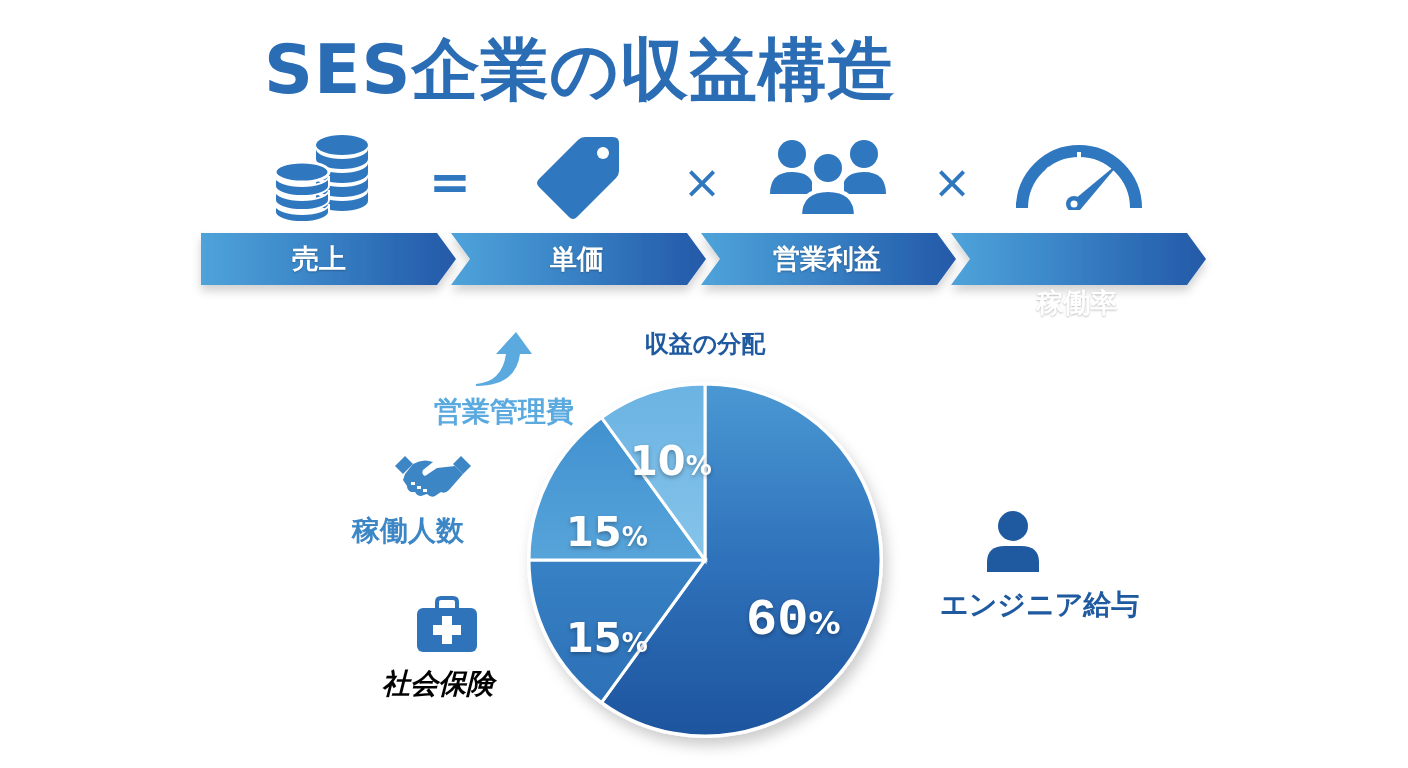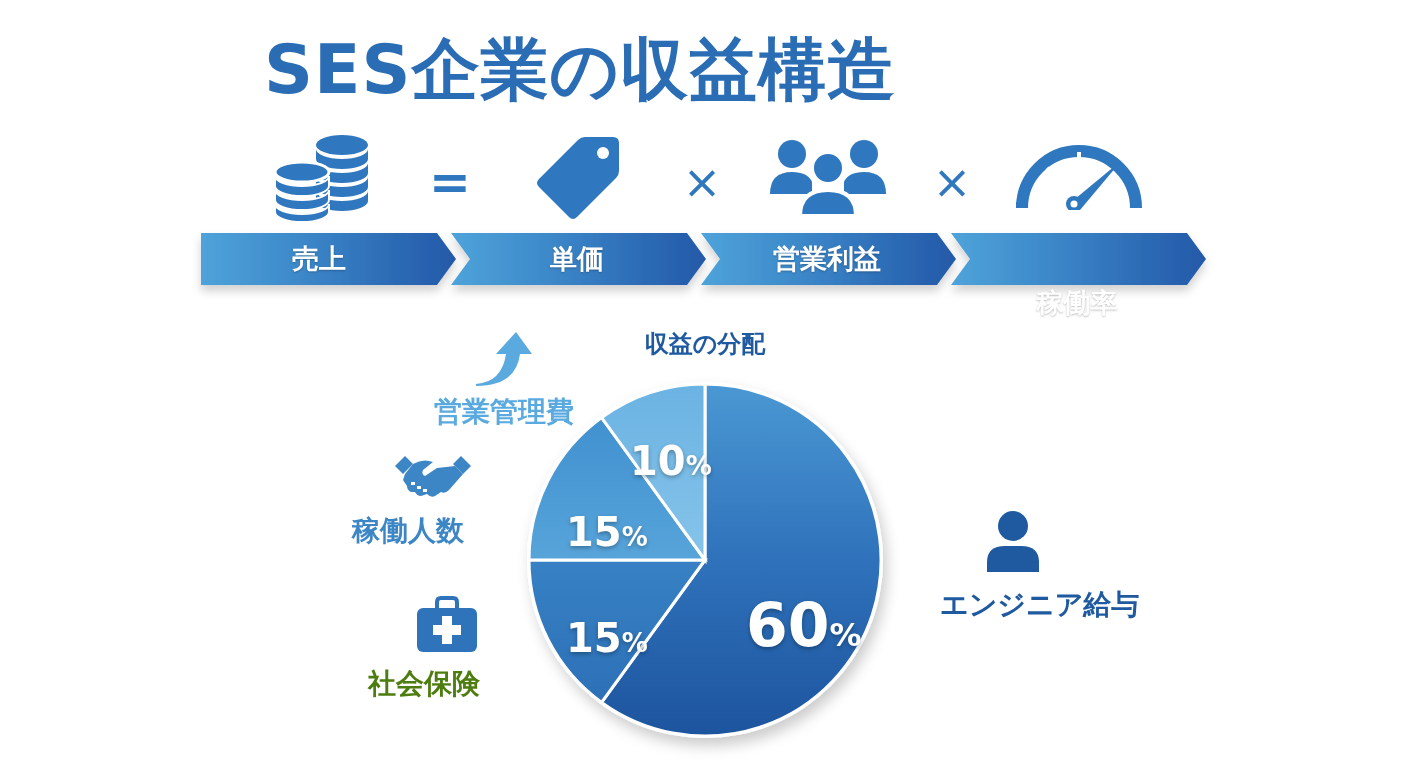--- a/index.html
+++ b/index.html
@@ -61,21 +61,21 @@
     .pct {
       color: #ffffff;
       font-weight: bold;
       text-shadow: 0 2px 4px rgba(0,0,0,0.3);
       white-space: nowrap;
       line-height: 1;
       margin-top: 21px;
     }
     .pct .num { font-size: 40px; }
     .pct .sign { font-size: 26px; }
-    .pct.big .num { font-size: 60px; }
+    .pct.big .num { font-size: 52px; font-family: Liberation Mono, monospace; }
     .pct.big .sign { font-size: 32px; }
   </style>
 </head>
 <body>
 
 <div class="abs main-title">SES企業の収益構造</div>
 
 <div class="abs icon" style="left:272px; top:132px;">
   <svg width="100" height="90" viewBox="0 0 100 90">
     <g fill="#2f77be">
@@ -234,21 +234,21 @@
 <div class="abs legend-label" style="left:352px; top:513px; color:#3d86c6;">稼働人数</div>
 
 <div class="abs icon" style="left:415px; top:596px;">
   <svg width="64" height="56" viewBox="0 0 64 56">
     <path d="M22 12 L22 6 Q22 2 26 2 L38 2 Q42 2 42 6 L42 12" fill="none" stroke="#2f74ba" stroke-width="4"></path>
     <rect x="2" y="12" width="60" height="44" rx="6" fill="#2f74ba"></rect>
     <rect x="27" y="20" width="10" height="28" fill="#ffffff"></rect>
     <rect x="18" y="29" width="28" height="10" fill="#ffffff"></rect>
   </svg>
 </div>
-<div class="abs legend-label" style="left:368px; top:666px; color:#4d7c0f;">社会保険</div>
+<div class="abs legend-label" style="left:382px; top:666px; color:#000000;font-style:italic;">社会保険</div>
 
 <div class="abs icon" style="left:983px; top:510px;">
   <svg width="60" height="62" viewBox="0 0 60 62">
     <circle cx="30" cy="16" r="15" fill="#1f5aa0"></circle>
     <path d="M4 62 L4 52 Q4 36 22 36 L38 36 Q56 36 56 52 L56 62 Z" fill="#1f5aa0"></path>
   </svg>
 </div>
 <div class="abs legend-label" style="left:940px; top:587px; color:#1f5aa0;">エンジニア給与</div>
 
 </body></html>

